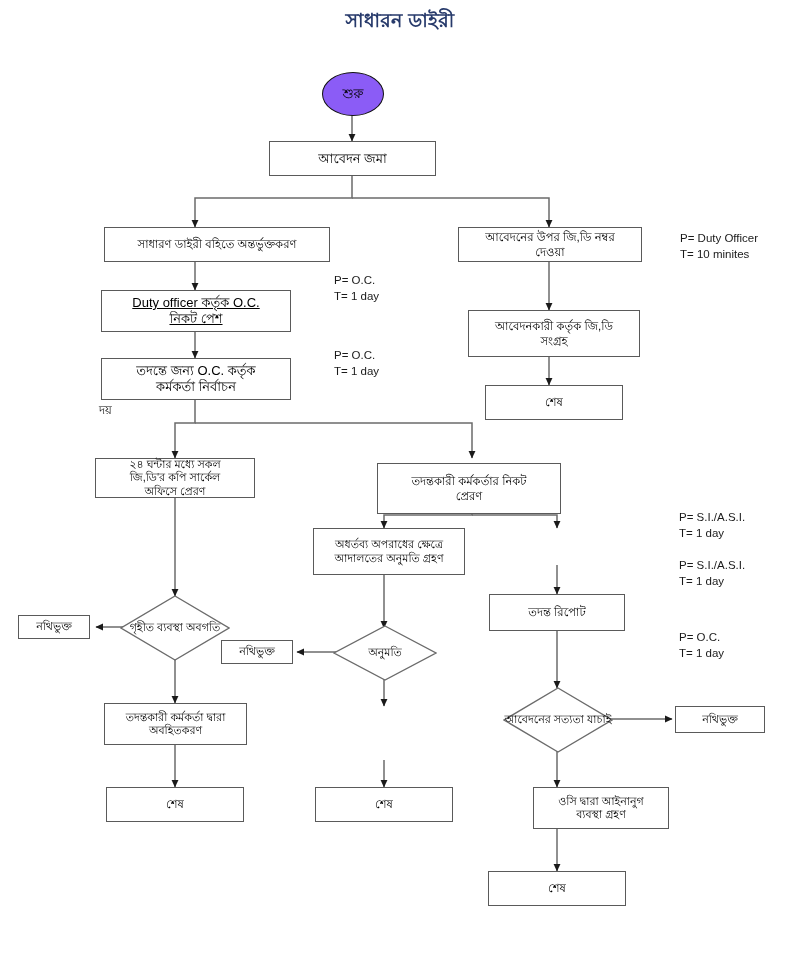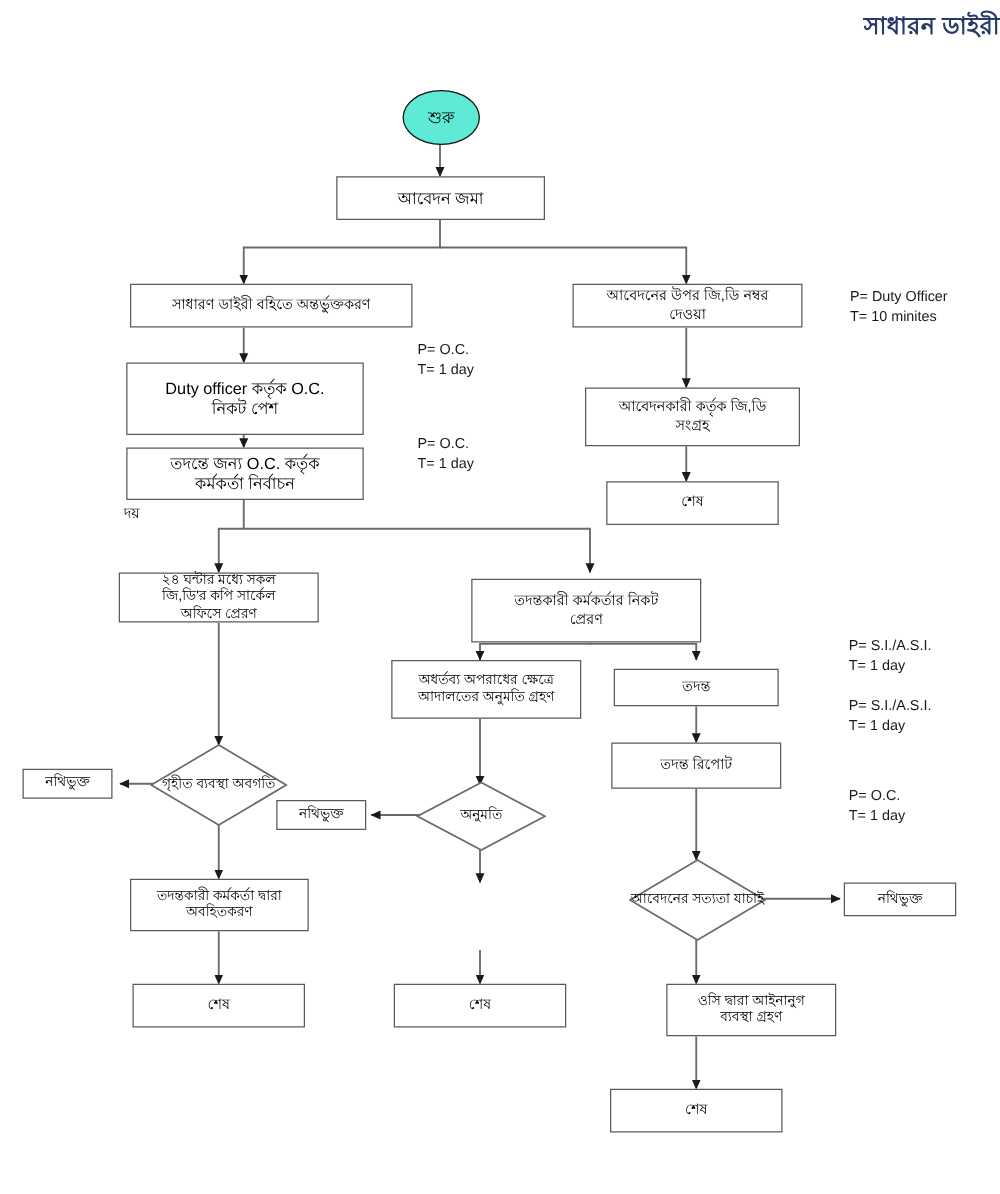--- a/index.html
+++ b/index.html
@@ -34,21 +34,21 @@
     text-align: center;
     color: #000000;
     line-height: 1.22;
     padding: 2px 20px;
   }
   .node.bn { font-size: 11.5px; }
   .node.bn-sm { font-size: 11px; text-align: center; }
   .node.mixed { font-size: 13px; }
   .oval {
     position: absolute;
-    background: #5eead4;
+    background: #8b5cf6;
     border: 1px solid #111111;
     border-radius: 50%;
     display: flex;
     align-items: center;
     justify-content: center;
     text-align: right;
     font-size: 13px;
     color: #000;
   }
   .diamond-wrap {
@@ -80,21 +80,21 @@
   }
   .stray {
     position: absolute;
     font-size: 11.5px;
     color: #000;
   }
   #page-title {
     position: absolute;
     left: 0; top: 6px;
     width: 800px;
-    text-align: right;
+    text-align: center;
     font-size: 19px;
     font-weight: 700;
     color: #273a6b;
     letter-spacing: 0.3px;
   }
 </style>
 </head>
 <body>
 
 <div id="canvas">
@@ -164,21 +164,21 @@
   </div>
 
   <div class="node bn" style="left:104px; top:227px; width:226px; height:35px;">
     <span>সাধারণ ডাইরী বহিতে অন্তর্ভুক্তকরণ</span>
   </div>
 
   <div class="node bn" style="left:458px; top:227px; width:184px; height:35px;">
     <span>আবেদনের উপর জি,ডি নম্বর দেওয়া</span>
   </div>
 
-  <div class="node mixed" style="left:101px; top:290px; width:190px; height:58px;">
+  <div class="node mixed" style="left:101px; top:290px; width:190px; height:42px;text-decoration:underline;">
     <span>Duty officer কর্তৃক O.C. নিকট পেশ</span>
   </div>
 
   <div class="node mixed" style="left:101px; top:358px; width:190px; height:42px;">
     <span>তদন্তে জন্য O.C. কর্তৃক কর্মকর্তা নির্বাচন</span>
   </div>
 
   <div class="node bn" style="left:468px; top:310px; width:172px; height:47px;">
     <span>আবেদনকারী কর্তৃক জি,ডি সংগ্রহ</span>
   </div>
@@ -192,23 +192,20 @@
   </div>
 
   <div class="node bn" style="left:377px; top:463px; width:184px; height:51px;">
     <span>তদন্তকারী কর্মকর্তার নিকট প্রেরণ</span>
   </div>
 
   <div class="node bn-sm" style="left:313px; top:528px; width:152px; height:47px;">
     <span>অধর্তব্য অপরাধের ক্ষেত্রে আদালতের অনুমতি গ্রহণ</span>
   </div>
 
-  <div class="node bn" style="left:491px; top:535px; width:132px; height:30px;">
-    <span>তদন্ত</span>
-  </div>
 
   <div class="node bn" style="left:489px; top:594px; width:136px; height:37px;">
     <span>তদন্ত রিপোট</span>
   </div>
 
   <div class="node bn-sm" style="left:18px; top:615px; width:72px; height:24px;">
     <span>নথিভুক্ত</span>
   </div>
 
   <div class="node bn-sm" style="left:221px; top:640px; width:72px; height:24px;">

